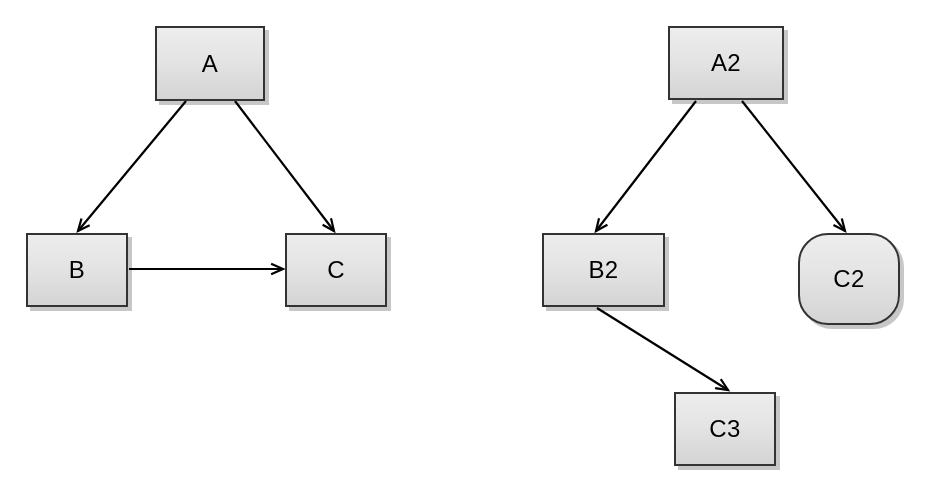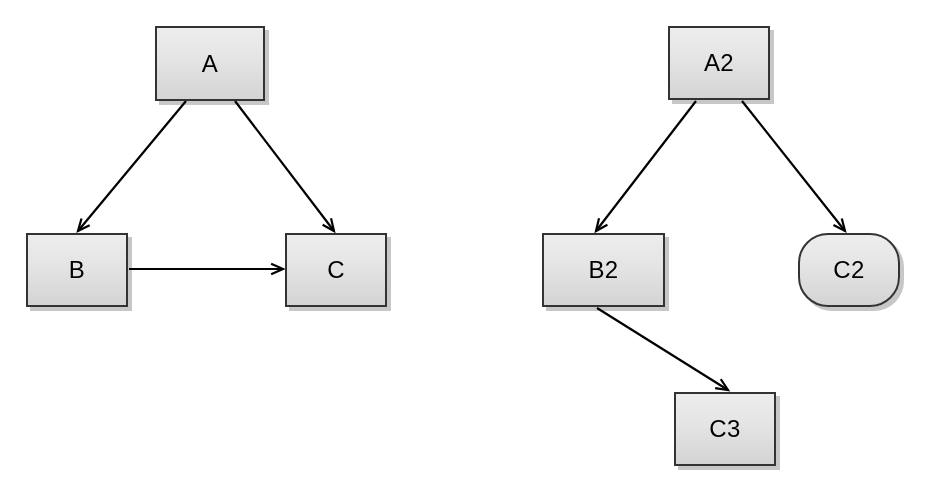--- a/index.html
+++ b/index.html
@@ -84,29 +84,29 @@
   </div>
 
   <div class="node" id="node-B" style="left: 26px; top: 233px; width: 102px; height: 74px;">
     <span class="node-label">B</span>
   </div>
 
   <div class="node" id="node-C" style="left: 285px; top: 233px; width: 102px; height: 74px;">
     <span class="node-label">C</span>
   </div>
 
-  <div class="node" id="node-A2" style="left: 668px; top: 26px; width: 102px; height: 74px;">
+  <div class="node" id="node-A2" style="left: 668px; top: 26px; width: 116px; height: 74px;">
     <span class="node-label">A2</span>
   </div>
 
   <div class="node" id="node-B2" style="left: 542px; top: 233px; width: 123px; height: 74px;">
     <span class="node-label">B2</span>
   </div>
 
-  <div class="node" id="node-C2" style="left: 798px; top: 233px; width: 102px; height: 74px; border-radius: 30px;">
+  <div class="node" id="node-C2" style="left: 798px; top: 233px; width: 102px; height: 92px; border-radius: 30px;">
     <span class="node-label">C2</span>
   </div>
 
   <div class="node" id="node-C3" style="left: 674px; top: 392px; width: 102px; height: 74px; justify-content: center;">
     <span class="node-label">C3</span>
   </div>
 
 </div>
 
 </body></html>

